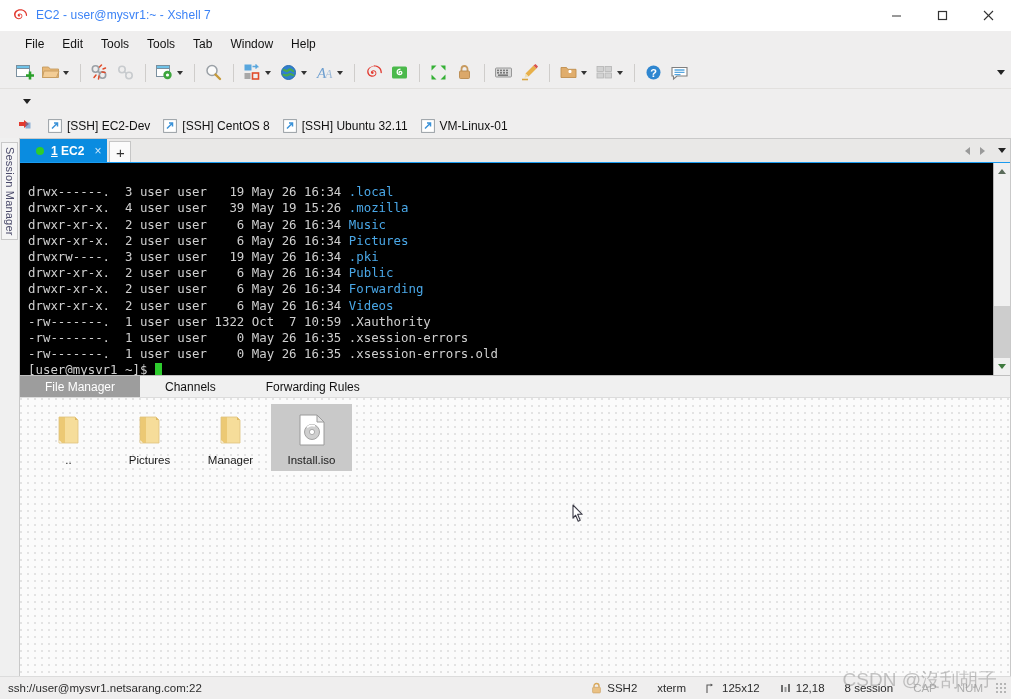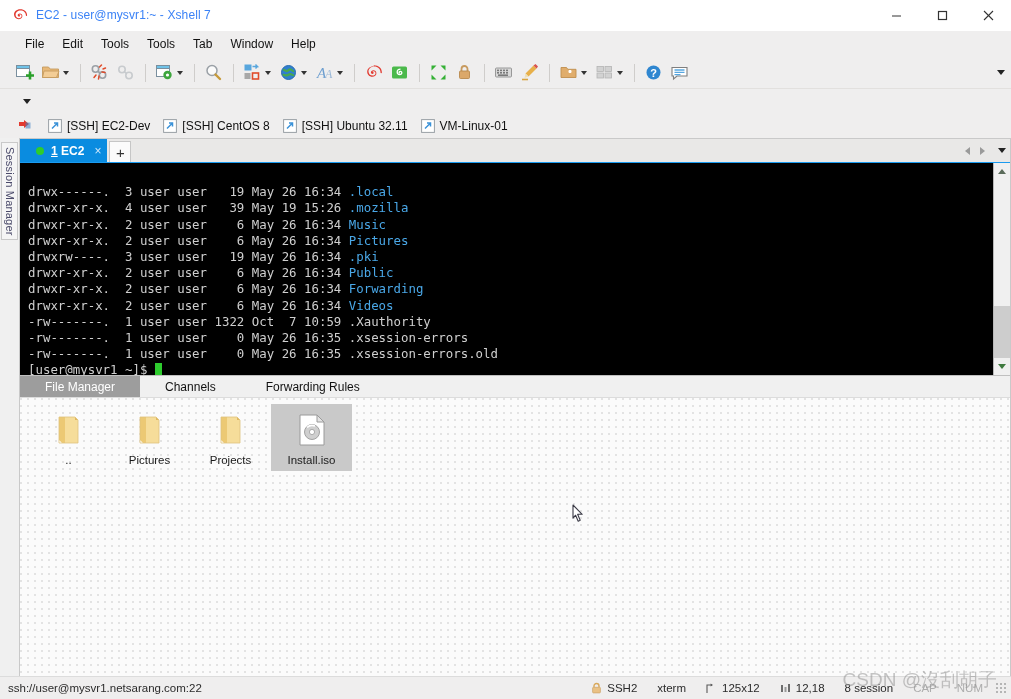--- a/index.html
+++ b/index.html
@@ -839,21 +839,21 @@
             <div class="fmitem">
               <span class="fmicon">
                 <svg width="34" height="34" viewBox="0 0 34 34">
                   <path d="M7 4h16l3 3v23H7z" fill="#f6dd9a"></path>
                   <path d="M7 4h6v26H7z" fill="#ecc974"></path>
                   <path d="M23 4l3 3h-3z" fill="#e0b95f"></path>
                   <path d="M7 27l3 3H7z" fill="#ffffff"></path>
                   <path d="M7 4h16l3 3v23H7z" fill="none" stroke="#e0c37f" stroke-width="0.8"></path>
                 </svg>
               </span>
-              <span class="fmlabel">Projects</span>
+              <span class="fmlabel">Manager</span>
             </div>
 
             <div class="fmitem selected">
               <span class="fmicon">
                 <svg width="30" height="34" viewBox="0 0 30 34">
                   <path d="M3 2h17l7 7v23H3z" fill="#ffffff" stroke="#9a9a9a" stroke-width="1"></path>
                   <path d="M20 2l7 7h-7z" fill="#e4e4e4" stroke="#9a9a9a" stroke-width="1"></path>
                   <circle cx="15" cy="19" r="7.5" fill="#cfcfcf" stroke="#9a9a9a" stroke-width="0.9"></circle>
                   <circle cx="15" cy="19" r="2.6" fill="#ffffff" stroke="#9a9a9a" stroke-width="0.8"></circle>
                   <path d="M10 14.5a7.5 7.5 0 018-1.5" stroke="#ffffff" stroke-width="1.6" fill="none"></path>

